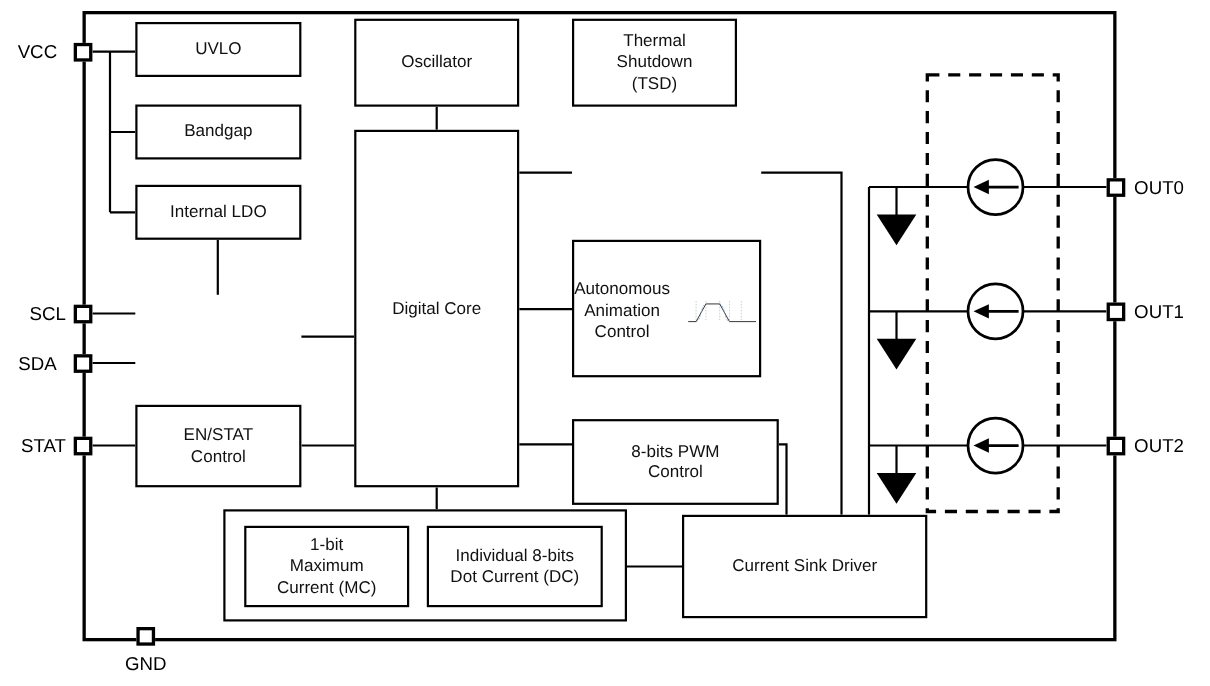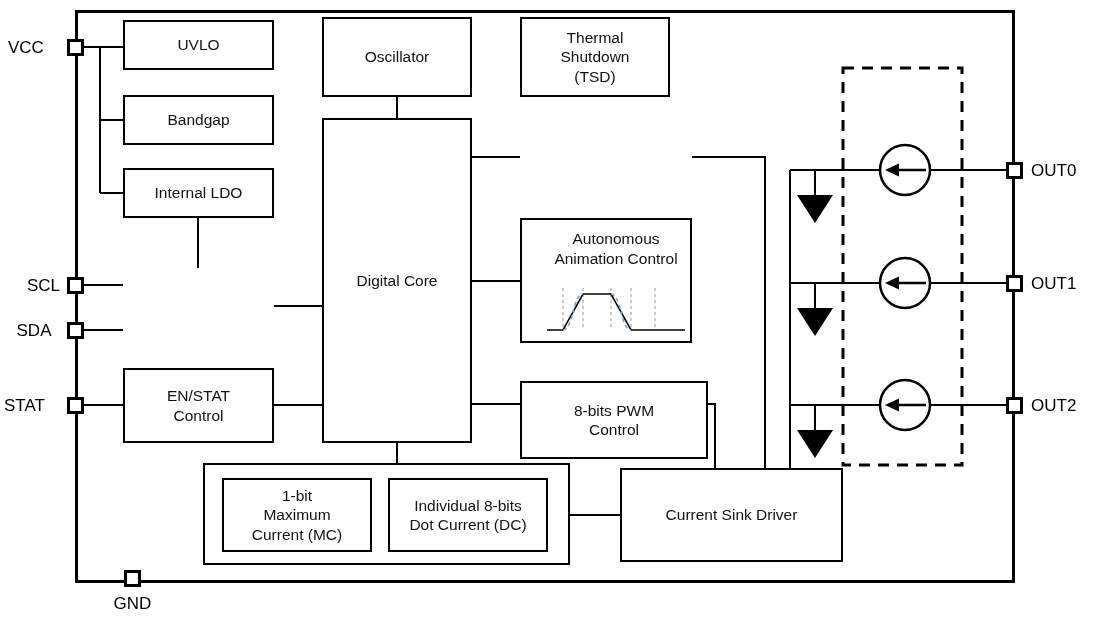--- a/index.html
+++ b/index.html
@@ -7,21 +7,21 @@
   html,body { background:#ffffff; }
   body { font-family:"Liberation Sans","DejaVu Sans",sans-serif; color:#000; }
   .canvas { position:relative; width:1100px; height:624px; background:#ffffff; overflow:hidden; }
   .outer { position:absolute; left:75px; top:10px; width:940px; height:573px; border:3px solid #000; z-index:1; }
   svg.wires { position:absolute; left:0; top:0; z-index:2; }
   .groupbox { position:absolute; left:203px; top:463px; width:367px; height:102px; border:2px solid #000; background:#fff; z-index:3; }
   .block { position:absolute; border:2px solid #000; background:#fff; z-index:4;
            display:flex; align-items:center; justify-content:center;
            text-align:center; font-size:15.5px; line-height:1.25;
            white-space:pre-line; color:#111; }
-  .block.col { flex-direction:column; gap:14px; padding-top:4px;padding-left:20px; }
+  .block.col { flex-direction:row; gap:14px; padding-top:4px; }
   .pin { position:absolute; width:17px; height:17px; border:3px solid #000; background:#fff; z-index:5; }
   .pinlabel { position:absolute; font-size:17px; line-height:19px; z-index:5; }
 </style>
 </head>
 <body>
 
 <div class="canvas">
 
   <div class="outer"></div>
 
@@ -118,22 +118,22 @@
 
   <div class="pin" style="left:67px;top:39px"></div>
   <div class="pin" style="left:67px;top:277px"></div>
   <div class="pin" style="left:67px;top:322px"></div>
   <div class="pin" style="left:67px;top:397px"></div>
   <div class="pin" style="left:124px;top:570px"></div>
   <div class="pin" style="left:1006px;top:162px"></div>
   <div class="pin" style="left:1006px;top:275px"></div>
   <div class="pin" style="left:1006px;top:397px"></div>
 
-  <div class="pinlabel" style="left:8px;top:38px;width:52px;text-align:left">VCC</div>
+  <div class="pinlabel" style="left:8px;top:38px;width:52px;text-align:center">VCC</div>
   <div class="pinlabel" style="left:8px;top:276px;width:52px;text-align:right">SCL</div>
   <div class="pinlabel" style="left:8px;top:321px;width:52px;text-align:center">SDA</div>
-  <div class="pinlabel" style="left:4px;top:396px;width:56px;text-align:left">STAT</div>
+  <div class="pinlabel" style="left:4px;top:396px;width:56px;text-align:right">STAT</div>
   <div class="pinlabel" style="left:104px;top:594px;width:57px;text-align:center">GND</div>
   <div class="pinlabel" style="left:1031px;top:161px;width:62px">OUT0</div>
   <div class="pinlabel" style="left:1031px;top:274px;width:62px">OUT1</div>
   <div class="pinlabel" style="left:1031px;top:396px;width:62px">OUT2</div>
 
 </div>
 
 </body></html>

